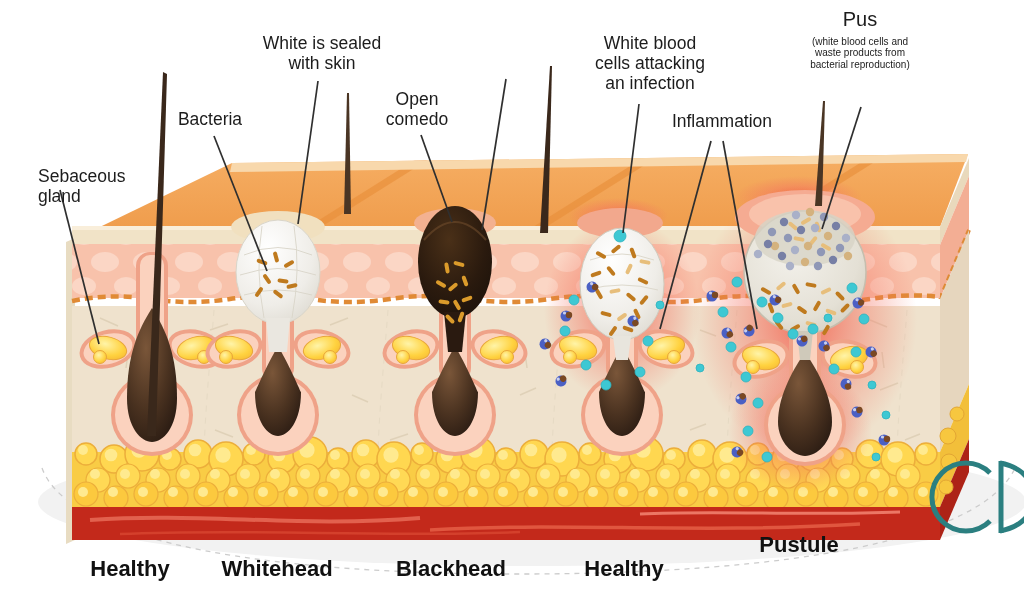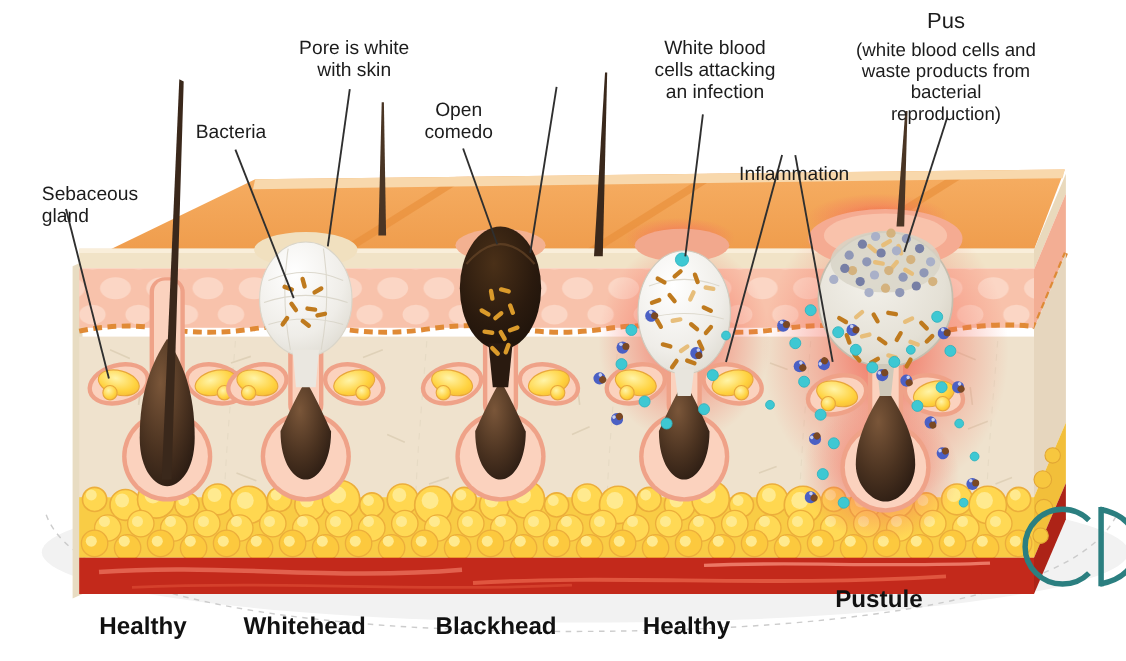--- a/index.html
+++ b/index.html
@@ -3,21 +3,21 @@
 <meta charset="utf-8">
 <style>
   html,body{margin:0;padding:0;background:#fff;}
   .stage{position:relative;width:1024px;height:601px;background:#fff;overflow:hidden;
          font-family:"Liberation Sans",sans-serif;color:#1c1c1c;}
   svg{position:absolute;left:0;top:0;}
   .lbl{position:absolute;white-space:pre-line;text-align:center;line-height:1.13;
        font-size:17.5px;color:#1c1c1c;transform:translateX(-50%);}
   .lbl.left{text-align:left;transform:none;}
   .lbl.big{font-size:20px;}
-  .lbl.small{font-size:17px;}
+  .lbl.small{font-size:10px;}
   .stageName{position:absolute;transform:translateX(-50%);font-weight:bold;font-size:22px;color:#111;}
 </style>
 </head>
 <body>
 
 <div class="stage">
 
 <svg id="art" width="1024" height="601" viewBox="0 0 1024 601">
   <defs>
     <linearGradient id="topGrad" x1="0" y1="154" x2="0" y2="240" gradientUnits="userSpaceOnUse">
@@ -679,28 +679,28 @@
   <g stroke="#2B7F80" stroke-width="5" fill="none">
     <path d="M990,473 A34,34 0 1 0 990,521"></path>
     <path d="M1001,461 L1001,533"></path>
     <path d="M1000,463 C1021,467 1033,479 1033,497 C1033,515 1021,527 1000,531"></path>
   </g>
 </svg>
 
 <div class="lbl left" style="left:38px;top:143px;margin-top:24px;">Sebaceous
 gland</div>
 <div class="lbl" style="left:210px;top:110px;">Bacteria</div>
-<div class="lbl" style="left:322px;top:34px;">Pore is white
+<div class="lbl" style="left:322px;top:34px;">White is sealed
 with skin</div>
 <div class="lbl" style="left:417px;top:90px;">Open
 comedo</div>
 <div class="lbl" style="left:650px;top:34px;">White blood
 cells attacking
 an infection</div>
-<div class="lbl" style="left:722px;top:112px;margin-top:37px;">Inflammation</div>
+<div class="lbl" style="left:722px;top:112px;">Inflammation</div>
 <div class="lbl big" style="left:860px;top:8px;">Pus</div>
 <div class="lbl small" style="left:860px;top:36px;">(white blood cells and
 waste products from
 bacterial reproduction)</div>
 
 <div class="stageName" style="left:130px;top:556px;">Healthy</div>
 <div class="stageName" style="left:277px;top:556px;">Whitehead</div>
 <div class="stageName" style="left:451px;top:556px;">Blackhead</div>
 <div class="stageName" style="left:624px;top:556px;">Healthy</div>
 <div class="stageName" style="left:799px;top:532px;">Pustule</div>

